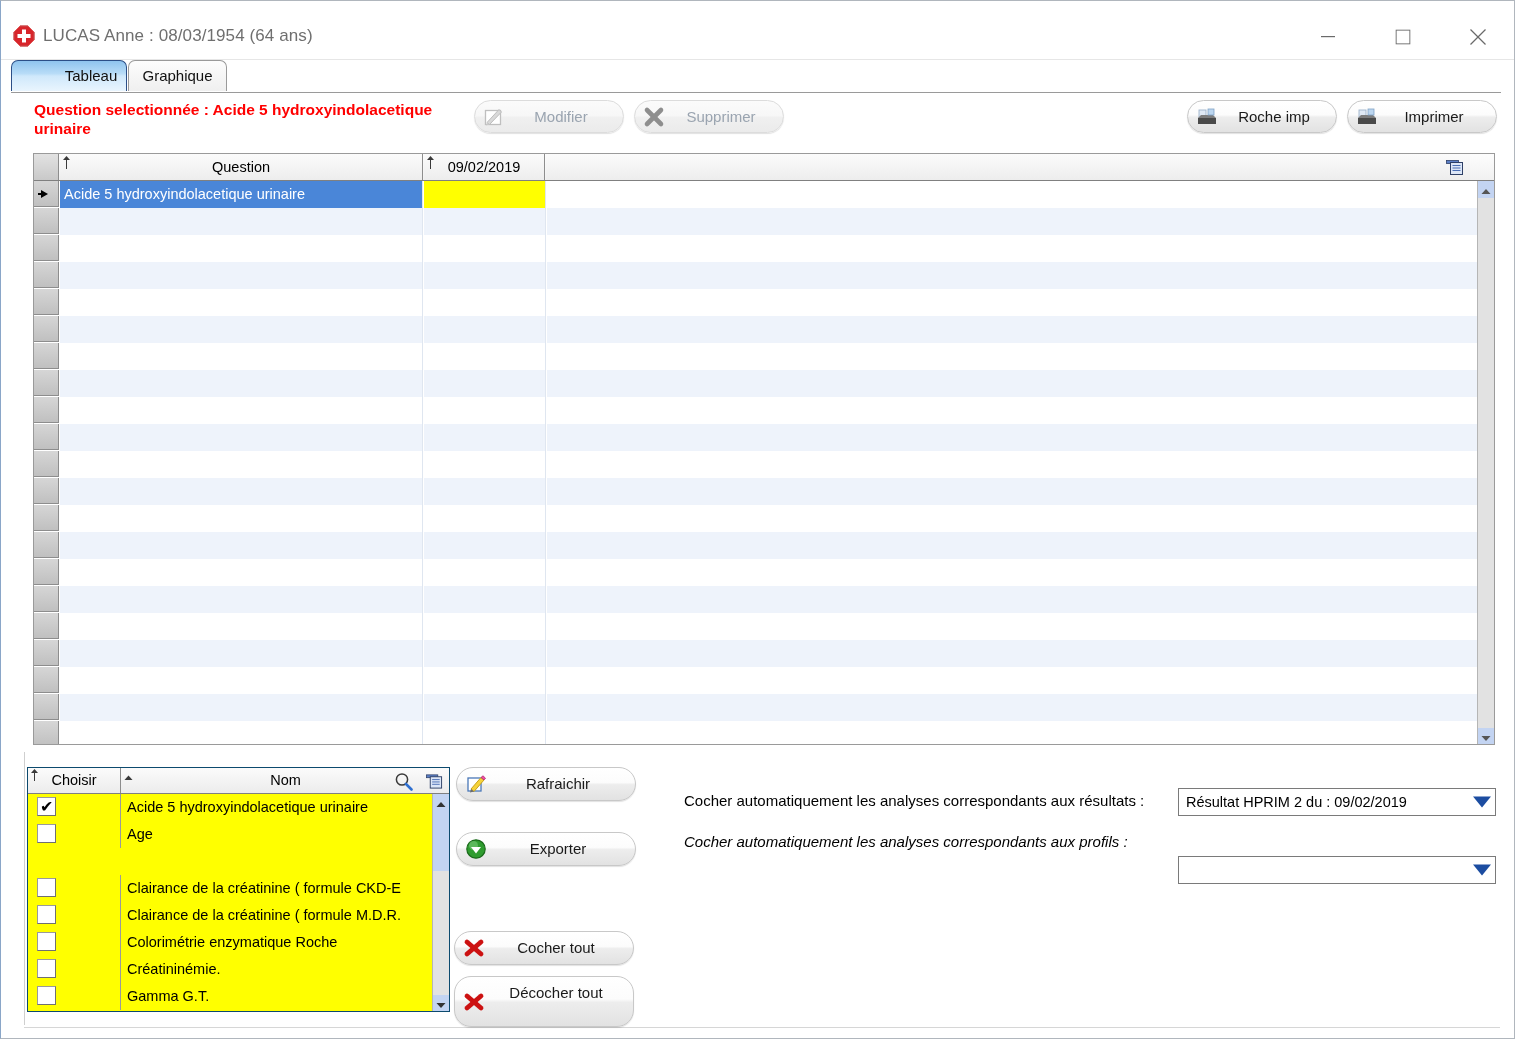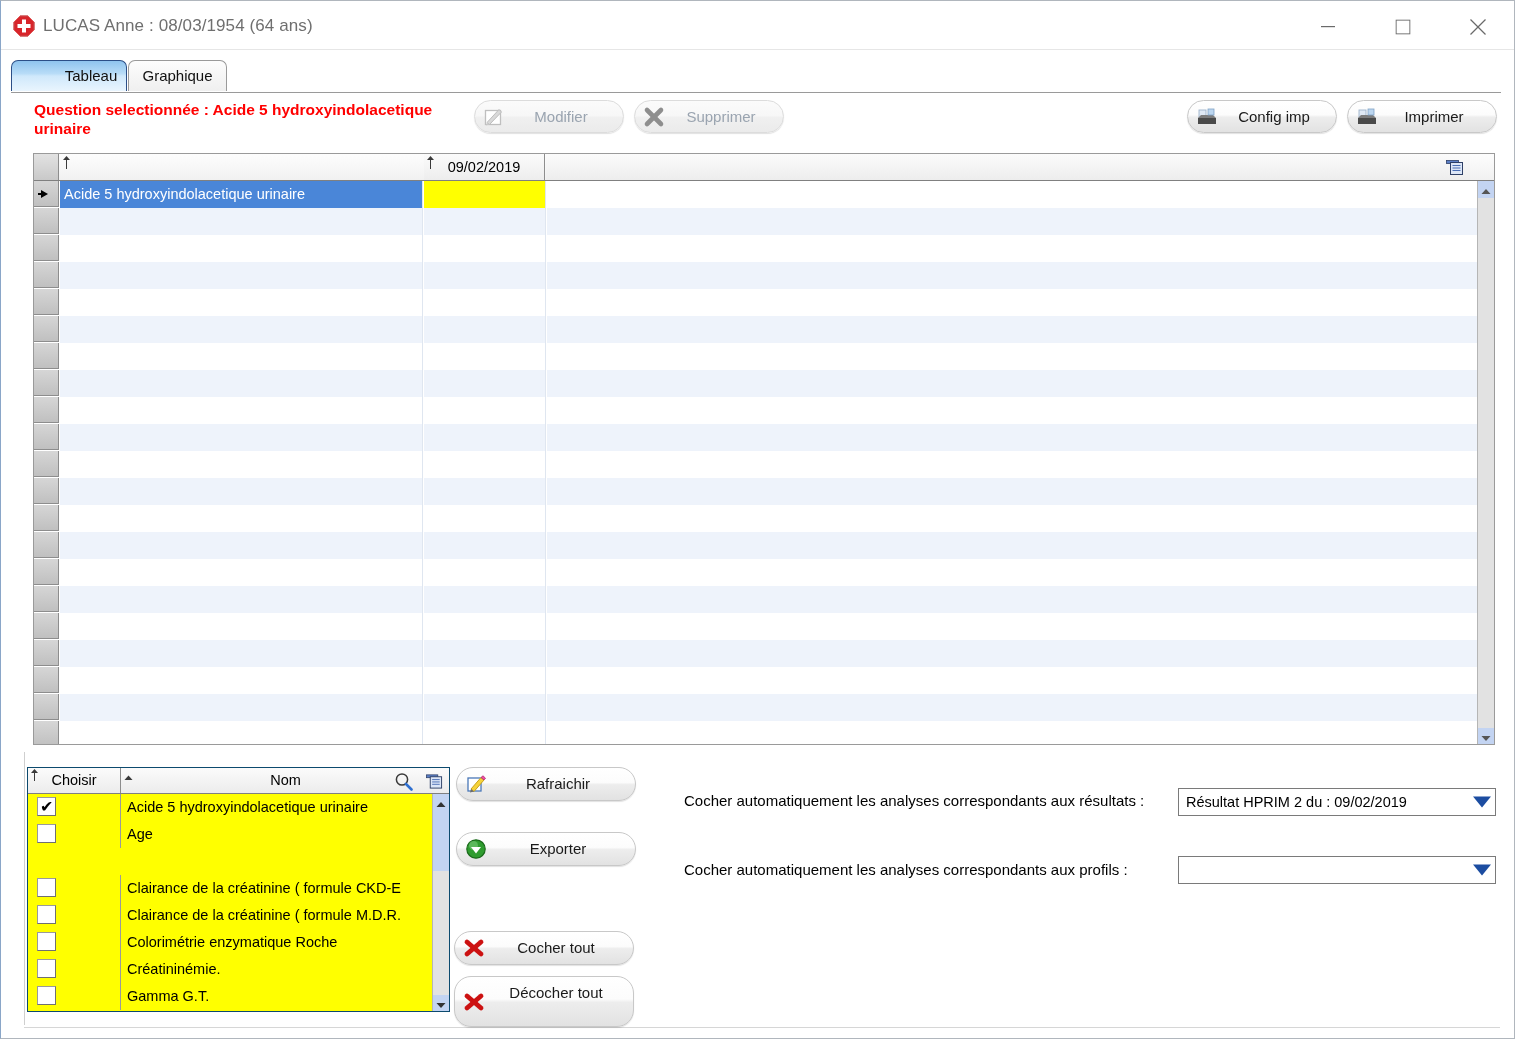--- a/index.html
+++ b/index.html
@@ -15,21 +15,21 @@
   #window {
     position: relative;
     width: 1515px; height: 1039px;
     background: #ffffff;
     border: 1px solid #b0b6bd;
     border-left-color: #8aa6c8;
   }
 
   
   #titlebar {
-    position: absolute; left: 0; top: 3px;
+    position: absolute; left: 0; top: 13px;
     width: 1513px; height: 46px;
     background: #ffffff;
     border-bottom: 1px solid #e6e6e6;
   }
   #win-icon {
     position: absolute; left: 12px; top: 11px;
     width: 22px; height: 22px;
   }
   #win-title {
     position: absolute; left: 42px; top: 12px;
@@ -305,21 +305,21 @@
   #btn-rafraichir .lbl, #btn-exporter .lbl,
   #btn-cochertout .lbl, #btn-decochertout .lbl { height: 32px; line-height: 32px; }
 
   
   .autolabel {
     position: absolute;
     font-size: 15px; color: #000;
     white-space: nowrap;
   }
   #lbl-resultats { left: 683px; top: 791px; }
-  #lbl-profils   { left: 683px; top: 860px; }
+  #lbl-profils   { left: 683px; top: 832px; font-style: italic; }
 
   .combo {
     position: absolute;
     height: 28px;
     background: #ffffff;
     border: 1px solid #7a7a7a;
     cursor: default;
   }
   .combo .cval {
     position: absolute; left: 7px; top: 0; right: 34px;
@@ -418,38 +418,39 @@
 
   <div class="pbtn" id="btn-configimp">
     <span class="ico">
       <svg width="22" height="22" viewBox="0 0 22 22">
         <rect x="3" y="4" width="7" height="8" fill="#dfe9f5" stroke="#9fb4cc" stroke-width="0.9"></rect>
         <path d="M2 12 L20 12 L20 18 L2 18 Z" fill="#4a4a4a"></path>
         <path d="M2 12 L20 12 L17 9 L5 9 Z" fill="#7d7d7d"></path>
         <rect x="12" y="3" width="6" height="6" fill="#bcd6ef" stroke="#7fa3c7" stroke-width="0.8"></rect>
       </svg>
     </span>
-    <span class="lbl">Config imp</span>
+    <span class="lbl">Roche imp</span>
   </div>
 
   <div class="pbtn" id="btn-imprimer">
     <span class="ico">
       <svg width="22" height="22" viewBox="0 0 22 22">
         <rect x="3" y="4" width="7" height="8" fill="#dfe9f5" stroke="#9fb4cc" stroke-width="0.9"></rect>
         <path d="M2 12 L20 12 L20 18 L2 18 Z" fill="#4a4a4a"></path>
         <path d="M2 12 L20 12 L17 9 L5 9 Z" fill="#7d7d7d"></path>
         <rect x="12" y="3" width="6" height="6" fill="#bcd6ef" stroke="#7fa3c7" stroke-width="0.8"></rect>
       </svg>
     </span>
     <span class="lbl">Imprimer</span>
   </div>
 
   <div id="grid">
     <div id="grid-header">
       <div class="hcell" id="hc-corner"></div>
+      <div class="hcell" id="hc-question">Question</div>
       <div class="hcell" id="hc-date">09/02/2019</div>
       <div class="hcell" id="hc-rest">
         <span id="grid-icon-corner">
           <svg width="18" height="18" viewBox="0 0 18 18">
             <rect x="0.5" y="2.5" width="12" height="3" fill="#5b7fc7" stroke="#2d3f66" stroke-width="0.8"></rect>
             <rect x="4.5" y="4.5" width="12" height="12" fill="#dce6f7" stroke="#2d3f66" stroke-width="1"></rect>
             <g stroke="#4a6fb5" stroke-width="1">
               <line x1="6.5" y1="7.5" x2="14.5" y2="7.5"></line>
               <line x1="6.5" y1="10" x2="14.5" y2="10"></line>
               <line x1="6.5" y1="12.5" x2="14.5" y2="12.5"></line>

